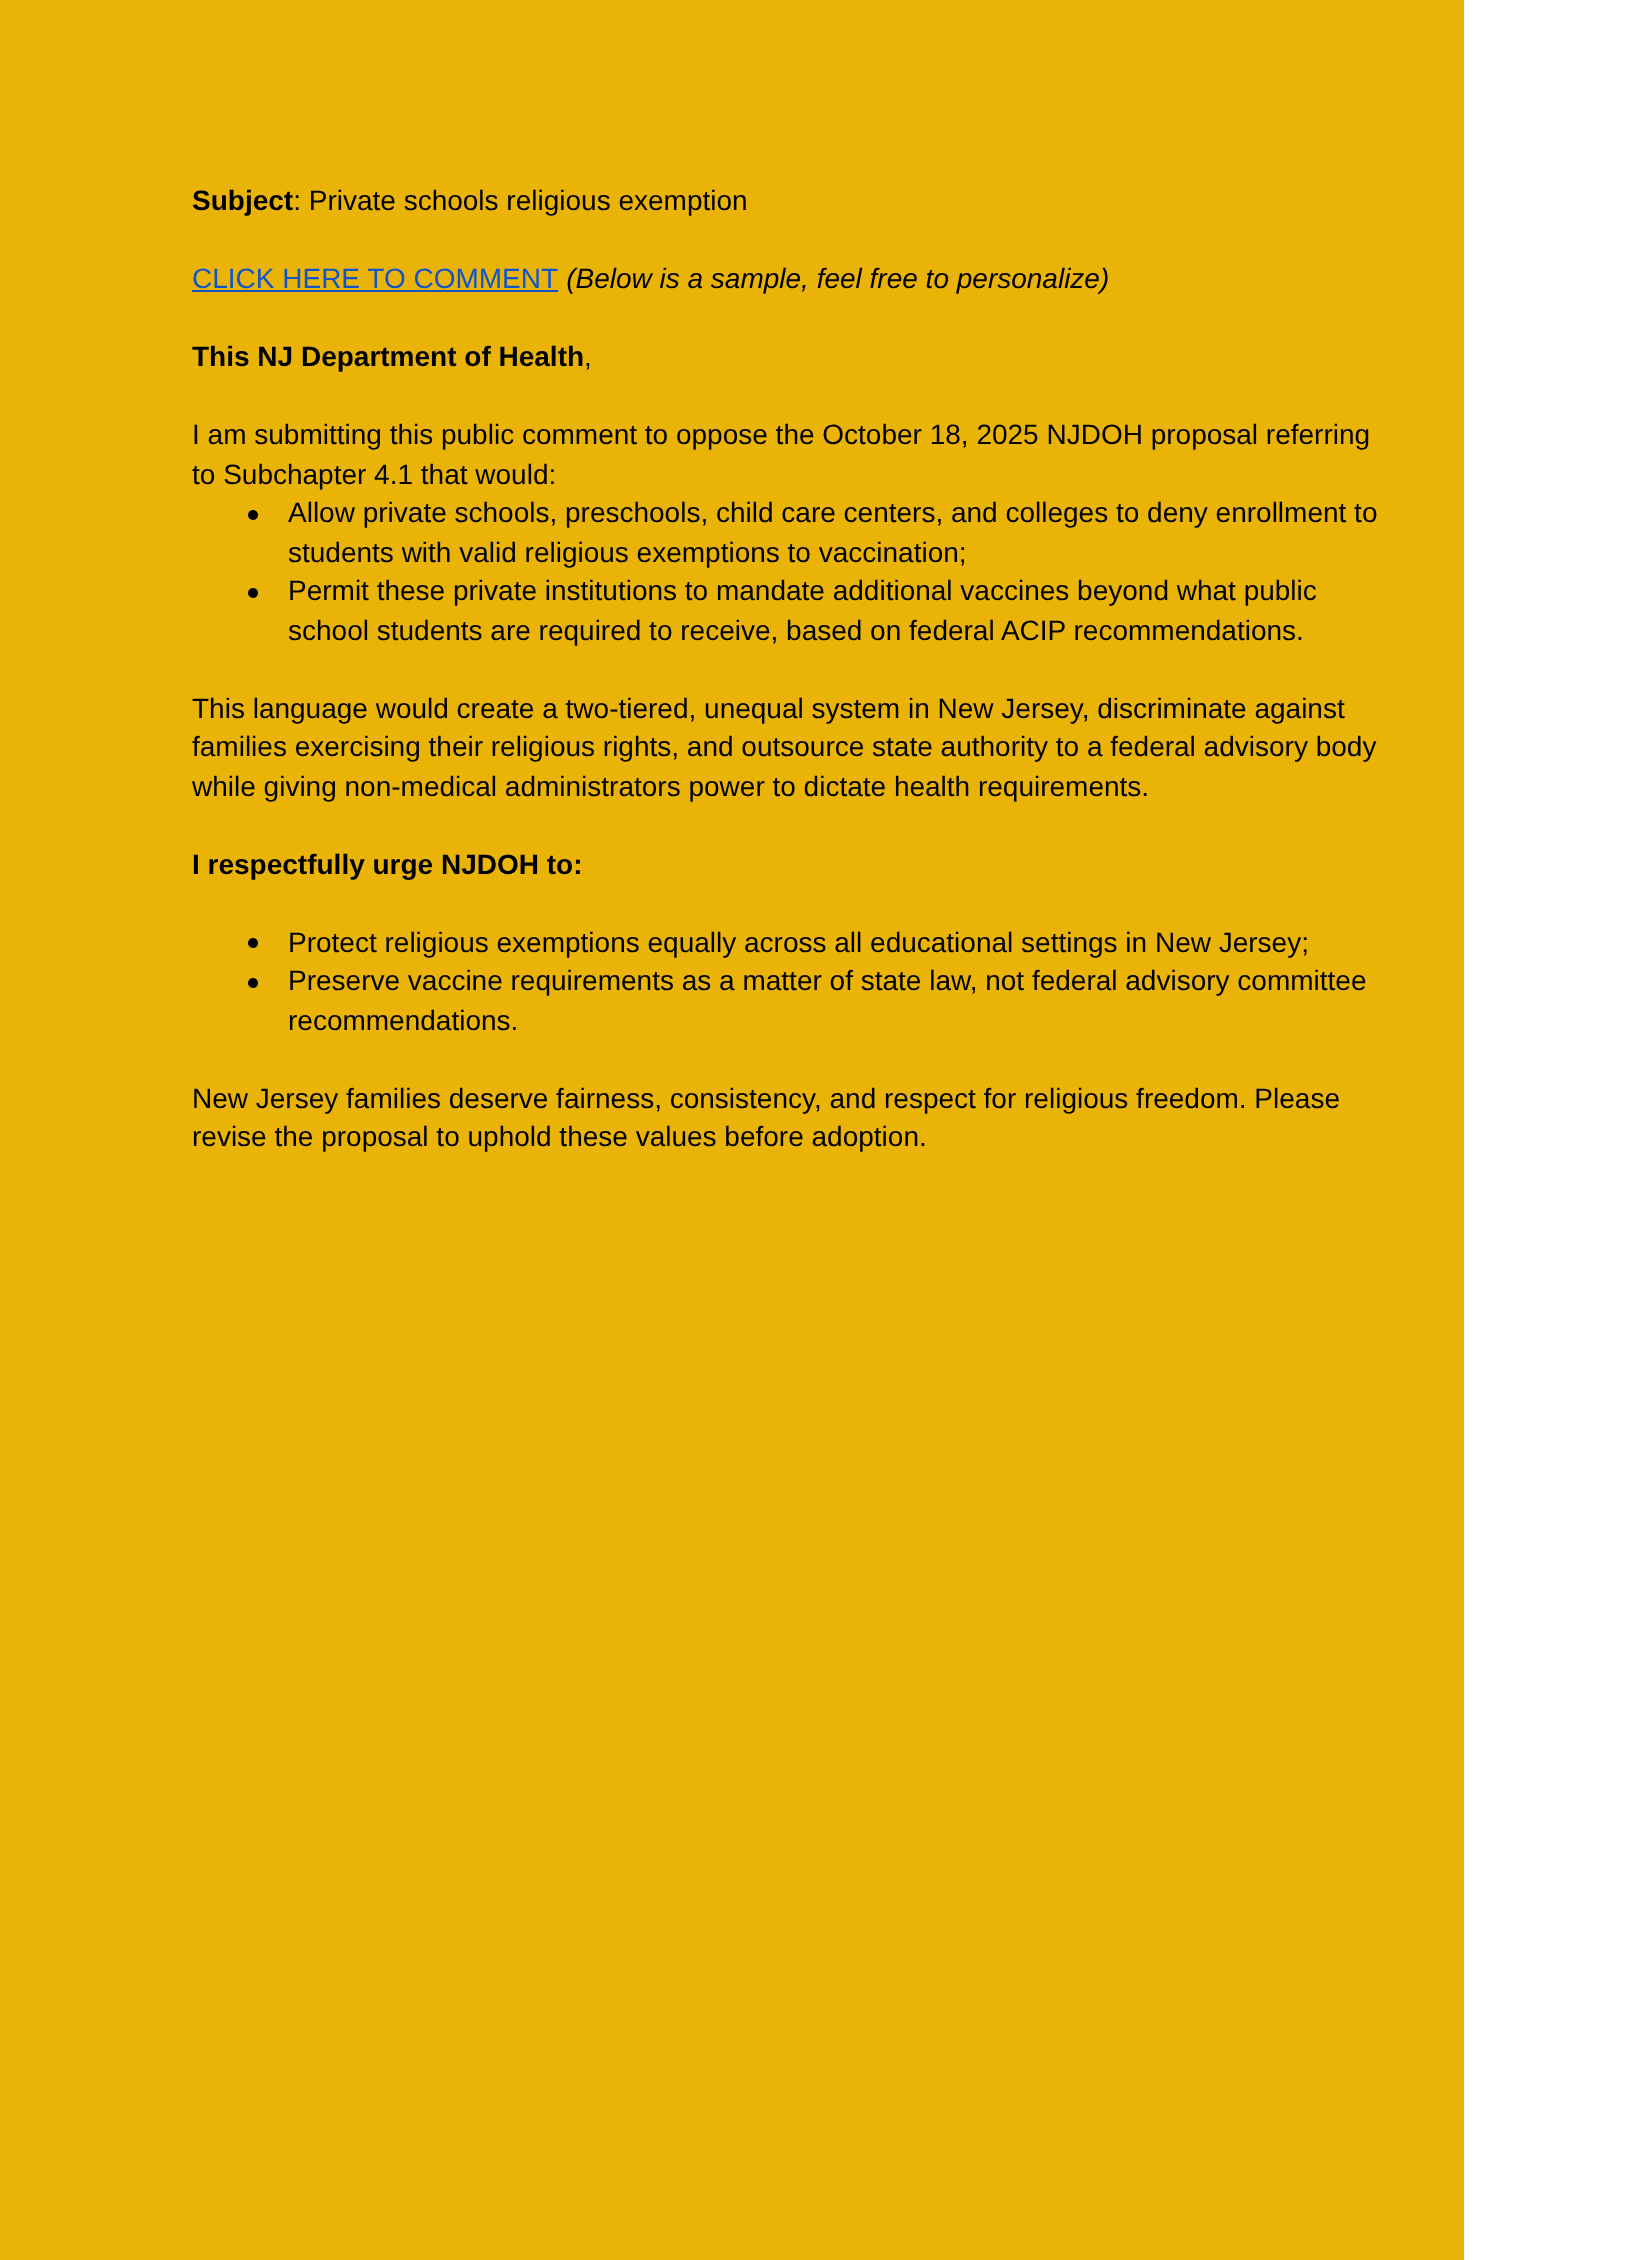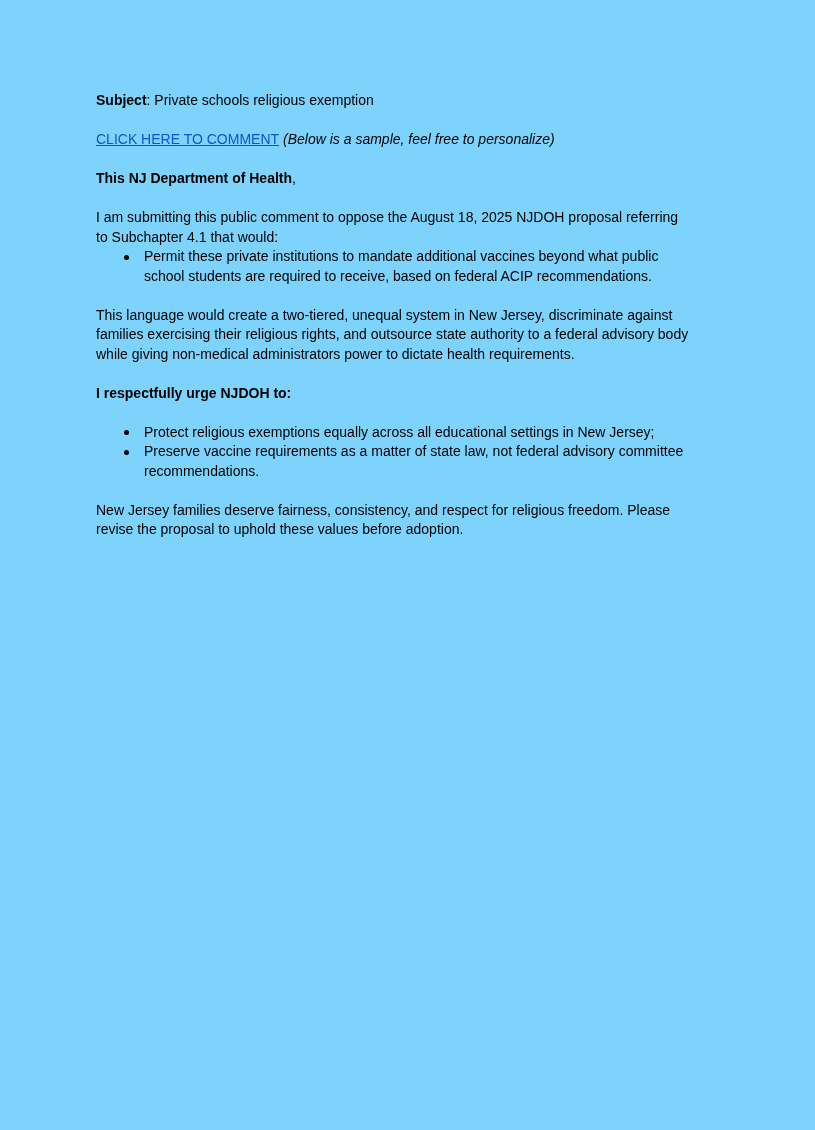--- a/index.html
+++ b/index.html
@@ -2,23 +2,23 @@
 <html><head>
 <meta charset="utf-8">
 <style>
   html, body {
     margin: 0;
     padding: 0;
     background: #ffffff;
   }
   .page {
     position: relative;
-    width: 815px;
+    width: 732px;
     height: 1130px;
-    background: #7dd3fc;
+    background: #eab308;
     overflow: hidden;
     font-family: "Liberation Sans", sans-serif;
     font-size: 14px;
     line-height: 19.5px;
     color: #000000;
   }
   .content {
     position: absolute;
     left: 96px;
     top: 91px;
@@ -68,24 +68,26 @@
 
 <div class="page">
   <div class="content">
 
     <p class="gap"><b>Subject</b><span>: Private schools religious exemption</span></p>
 
     <p class="gap"><a class="link" href="#">CLICK HERE TO COMMENT</a><span class="note">(Below is a sample, feel free to personalize)</span></p>
 
     <p class="gap"><b>This NJ Department of Health</b><span>,</span></p>
 
-    <p class="lines">I am submitting this public comment to oppose the August 18, 2025 NJDOH proposal referring
+    <p class="lines">I am submitting this public comment to oppose the October 18, 2025 NJDOH proposal referring
 to Subchapter 4.1 that would:</p>
 
     <ul class="bullets gap">
+      <li class="lines">Allow private schools, preschools, child care centers, and colleges to deny enrollment to
+students with valid religious exemptions to vaccination;</li>
       <li class="lines">Permit these private institutions to mandate additional vaccines beyond what public
 school students are required to receive, based on federal ACIP recommendations.</li>
     </ul>
 
     <p class="lines gap">This language would create a two-tiered, unequal system in New Jersey, discriminate against
 families exercising their religious rights, and outsource state authority to a federal advisory body
 while giving non-medical administrators power to dictate health requirements.</p>
 
     <p class="gap"><b>I respectfully urge NJDOH to:</b></p>
 

